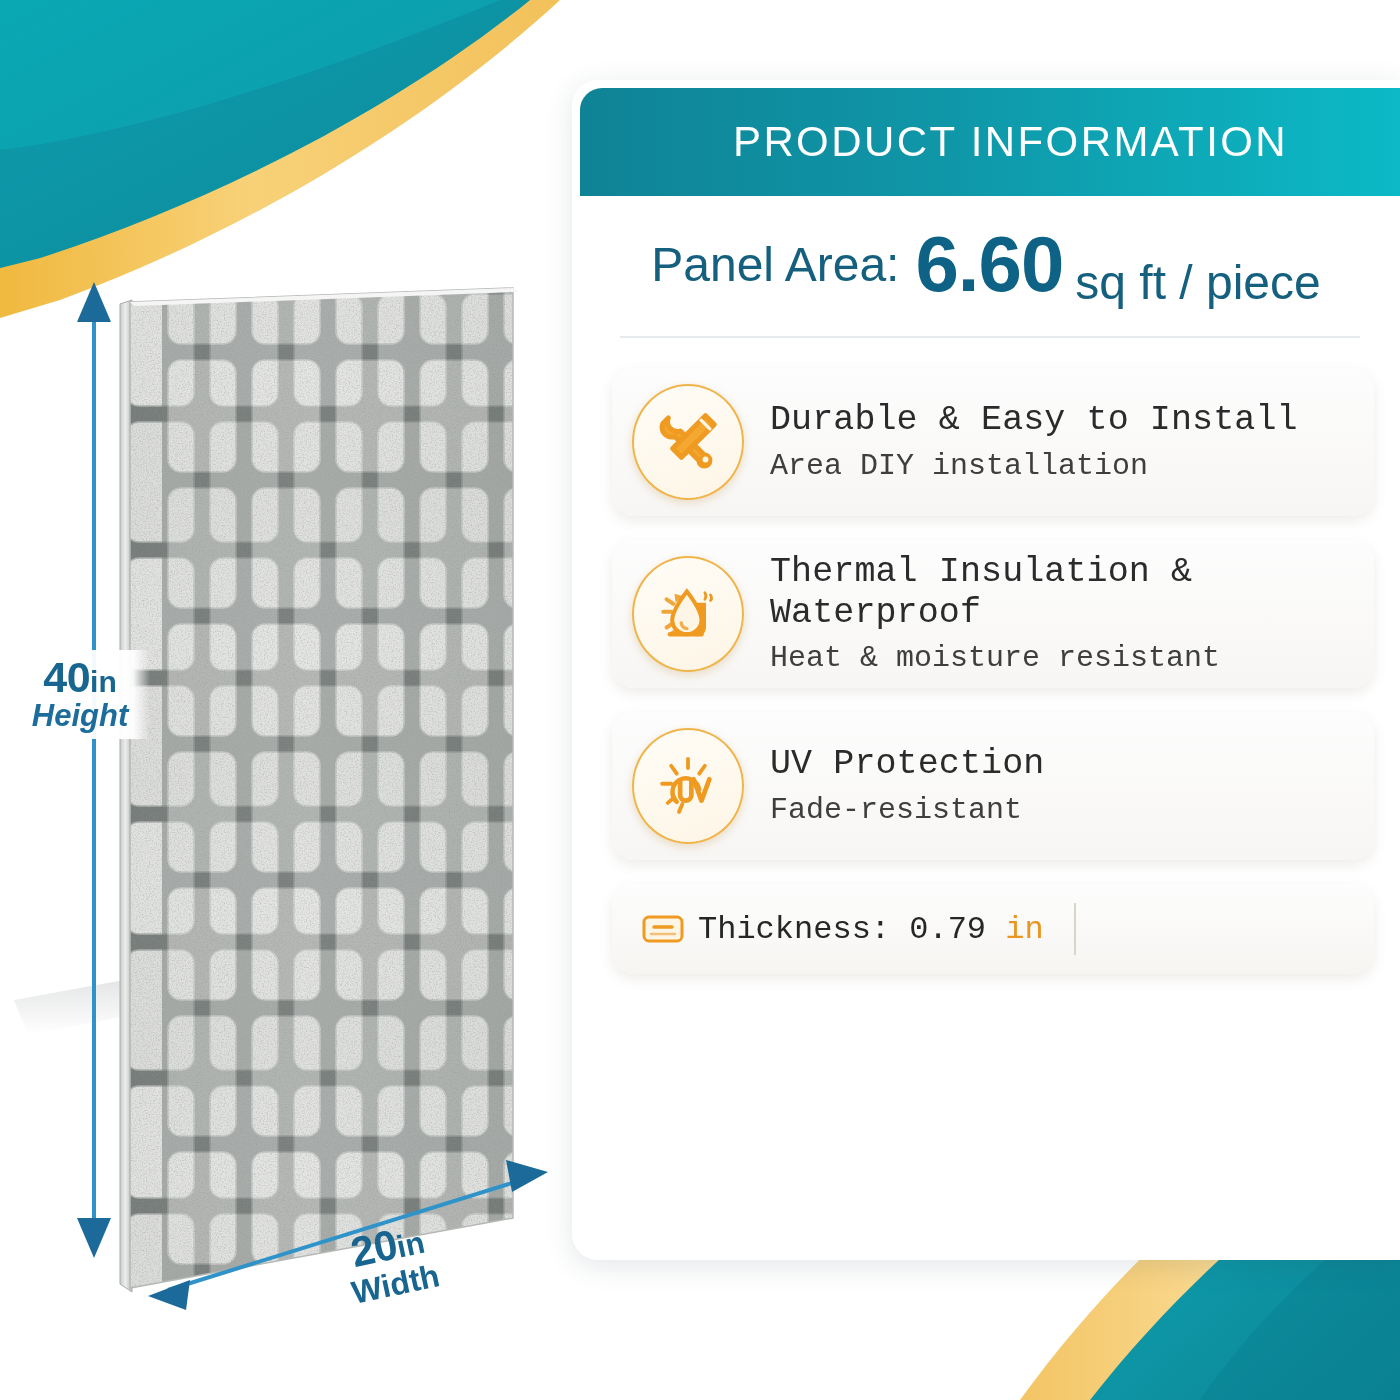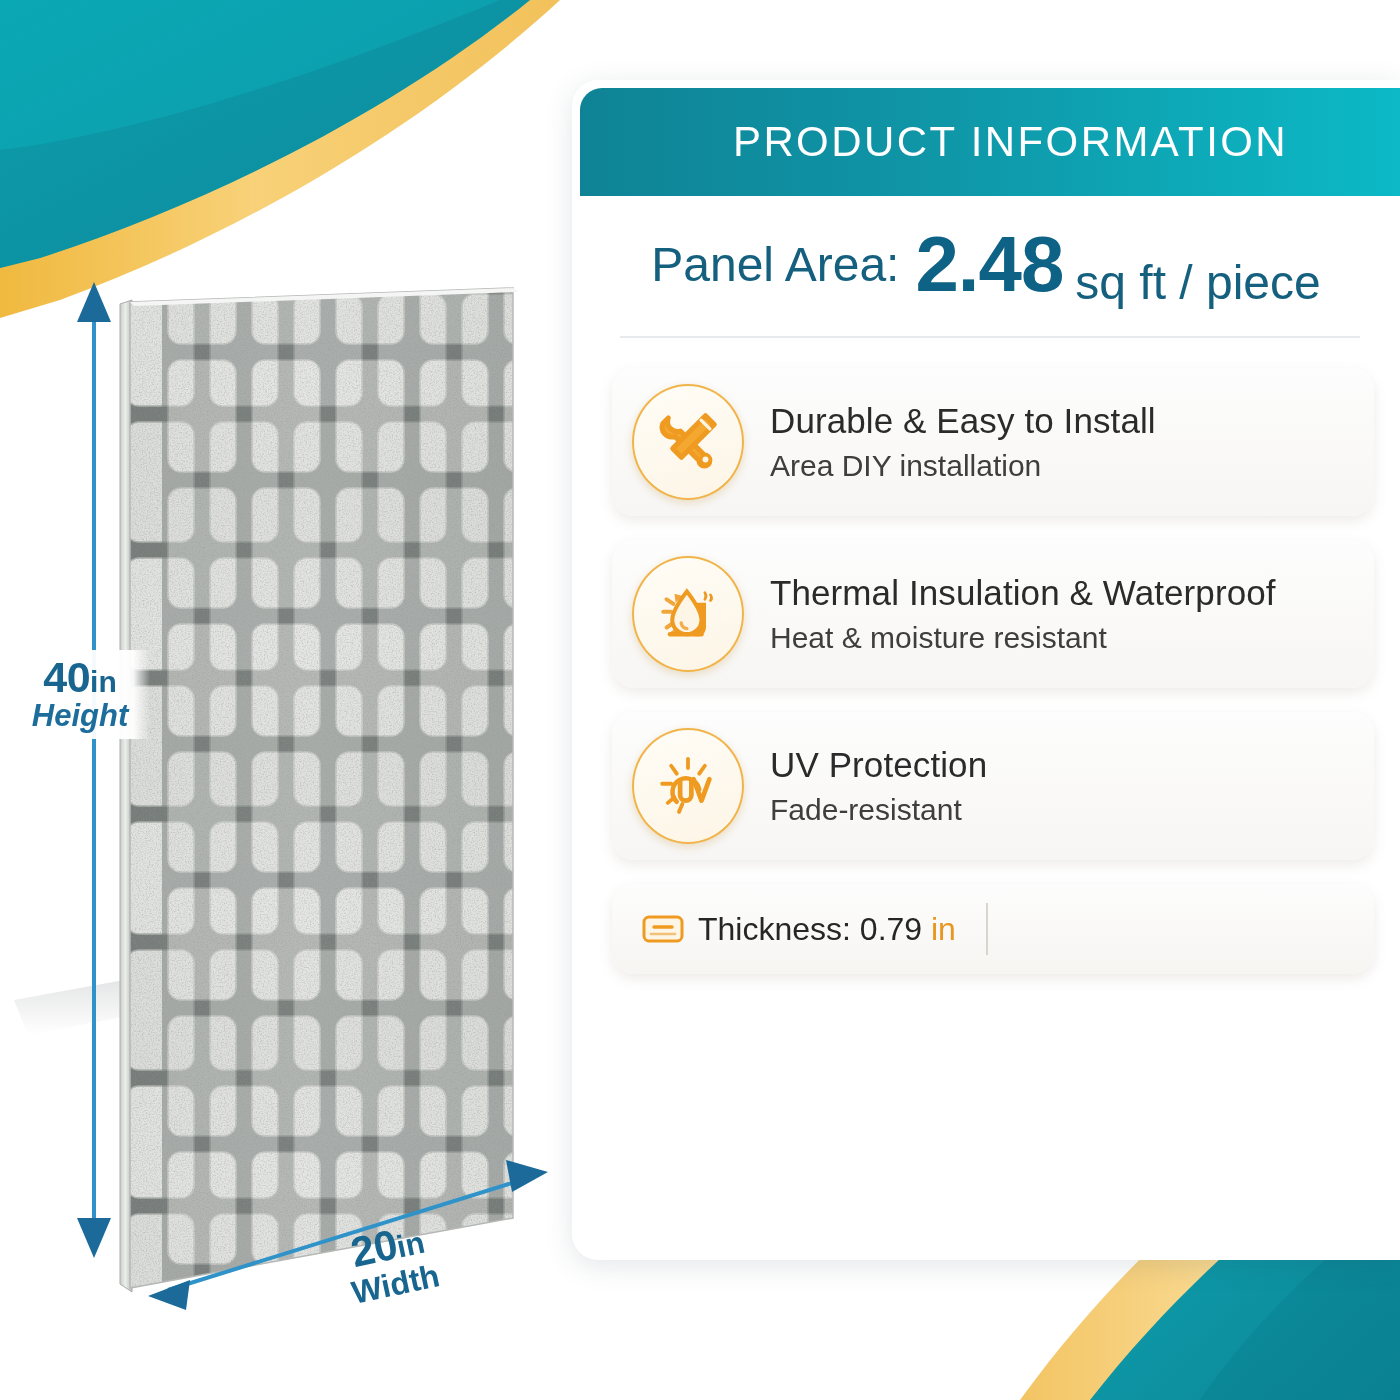--- a/index.html
+++ b/index.html
@@ -80,21 +80,21 @@
   }
   .area-row .lbl { font-size:48px; font-weight:400; color:#15607f; }
   .area-row .val { font-size:78px; font-weight:700; color:#0d6285; margin:0 12px 0 16px; letter-spacing:-1px; }
   .area-row .suffix { font-size:48px; font-weight:400; color:#15607f;margin-top:36px; }
 
   .divider {
     position:absolute; left:48px; right:40px; top:256px;
     height:2px; background:#e7eaec;
   }
 
-  .features { position:absolute; left:40px; right:26px; top:288px; }
+  .features { position:absolute; left:40px; right:26px; top:288px;font-family:Liberation Mono, monospace; }
 
   .fcard {
     position:relative;
     background:linear-gradient(180deg,#fdfdfd 0%, #f7f6f4 100%);
     border-radius:22px;
     box-shadow:0 5px 13px rgba(120,110,95,.13);
     display:flex; align-items:center;
     padding:0 20px;
     margin-bottom:24px;
     min-height:148px;
@@ -271,21 +271,21 @@
   </div>
 
   <div class="info-card">
 
     <div class="card-header">
       <h1>PRODUCT INFORMATION</h1>
     </div>
 
     <div class="area-row">
       <span class="lbl">Panel Area:</span>
-      <span class="val">2.48</span>
+      <span class="val">6.60</span>
       <span class="suffix">sq ft / piece</span>
     </div>
 
     <div class="divider"></div>
 
     <div class="features">
 
       <div class="fcard">
         <div class="ficon">
           <svg width="70" height="70" viewBox="0 0 64 64" fill="none" stroke="#ef9a20" stroke-width="4.6" stroke-linecap="round" stroke-linejoin="round">

